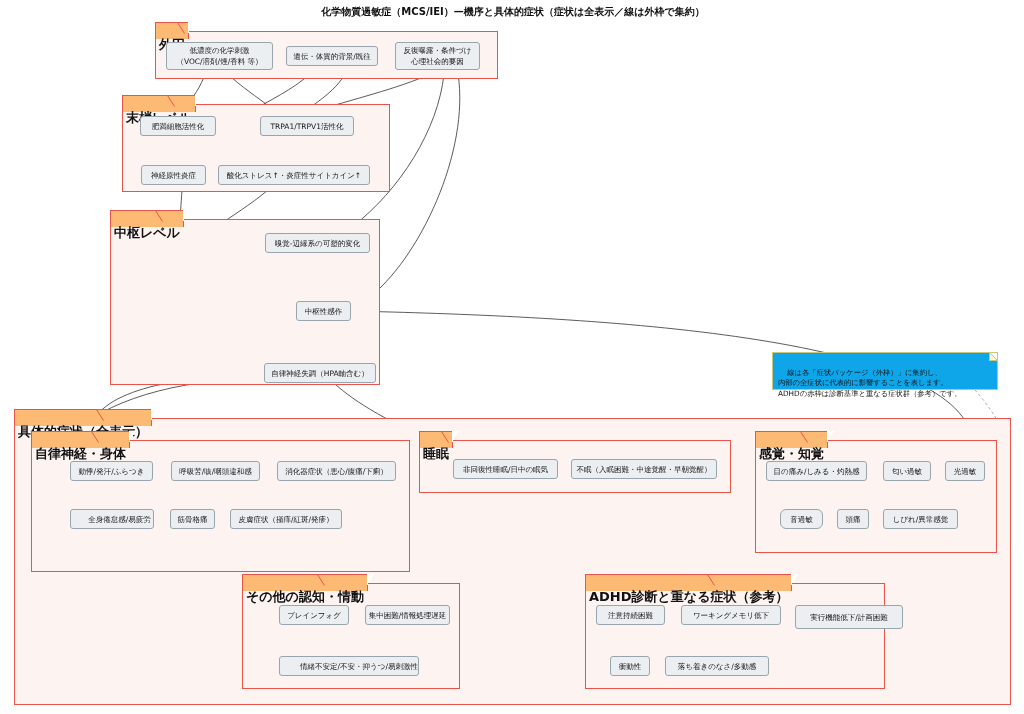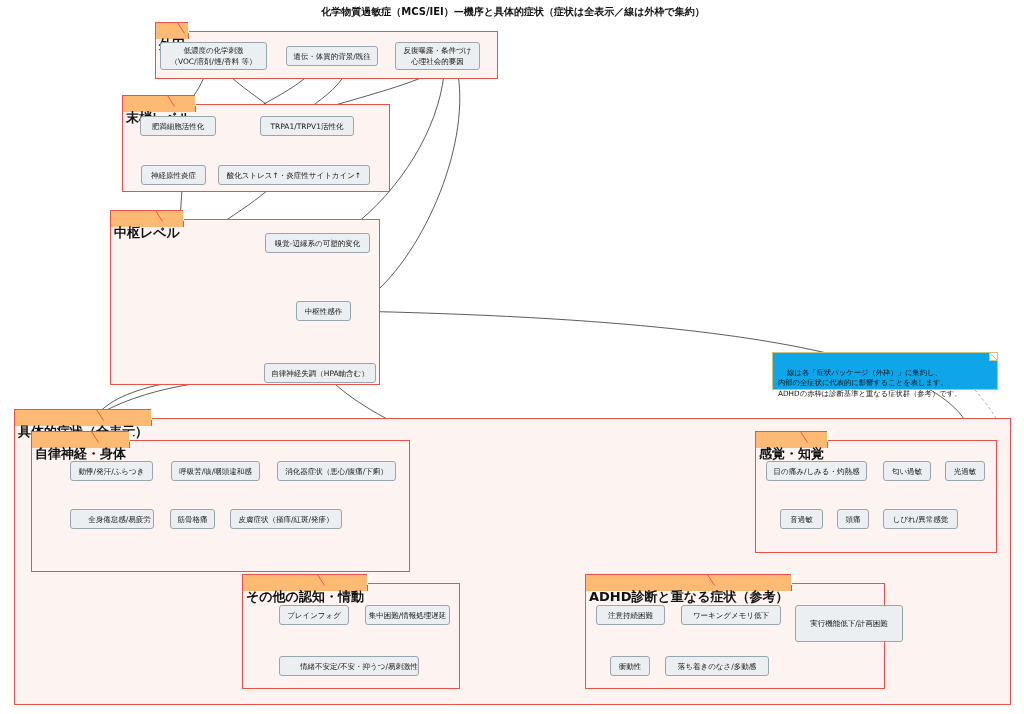--- a/index.html
+++ b/index.html
@@ -124,21 +124,21 @@
       <path d="M310,325 C300,350 320,390 418,434"></path>
 
       <path d="M270,378 C70,380 10,470 40,560 C70,630 160,618 230,616"></path>
     </g>
 
     <path d="M975,390 C982,398 990,408 997,420" fill="none" stroke="#999" stroke-width="0.8" stroke-dasharray="3,2.5"></path>
   </svg>
 
   <div class="cluster" style="left:155px;top:31px;width:343px;height:48px;">
     <div class="clabel">外因</div>
-    <div class="node" style="left:4px;top:10px;width:107px;height:28px;">低濃度の化学刺激
+    <div class="node" style="left:10px;top:10px;width:107px;height:28px;">低濃度の化学刺激
 （VOC/溶剤/煙/香料 等）</div>
     <div class="node" style="left:130px;top:14px;width:92px;height:20px;">遺伝・体質的背景/既往</div>
     <div class="node" style="left:239px;top:10px;width:85px;height:28px;">反復曝露・条件づけ
 心理社会的要因</div>
   <svg class="ctab" viewBox="0 0 8 12" style="left: 21px; top: -10px; height: 12px;">
         <path d="M0.5,0.5 L7.5,11.5" stroke="#e8544a" stroke-width="1" fill="none"></path>
       </svg>
     </div>
 
   <div class="cluster" style="left:122px;top:104px;width:268px;height:88px;">
@@ -178,27 +178,35 @@
       <div class="node" style="left:139px;top:20px;width:89px;height:20px;">呼吸苦/咳/咽頭違和感</div>
       <div class="node" style="left:245px;top:20px;width:119px;height:20px;">消化器症状（悪心/腹痛/下痢）</div>
       <div class="node" style="left:38px;top:68px;width:84px;height:20px;padding-left:20px;">全身倦怠感/易疲労</div>
       <div class="node" style="left:138px;top:68px;width:45px;height:20px;">筋骨格痛</div>
       <div class="node" style="left:198px;top:68px;width:112px;height:20px;">皮膚症状（掻痒/紅斑/発疹）</div>
     <svg class="ctab" viewBox="0 0 8 12" style="left: 59px; top: -10px; height: 12px;">
           <path d="M0.5,0.5 L7.5,11.5" stroke="#e8544a" stroke-width="1" fill="none"></path>
         </svg>
       </div>
 
+    <div class="cluster" style="left:404px;top:21px;width:312px;height:53px;">
+      <div class="clabel">睡眠</div>
+      <div class="node" style="left:33px;top:18px;width:105px;height:20px;">非回復性睡眠/日中の眠気</div>
+      <div class="node" style="left:151px;top:18px;width:146px;height:20px;">不眠（入眠困難・中途覚醒・早朝覚醒）</div>
+    <svg class="ctab" viewBox="0 0 8 12" style="left: 21px; top: -10px; height: 12px;">
+          <path d="M0.5,0.5 L7.5,11.5" stroke="#e8544a" stroke-width="1" fill="none"></path>
+        </svg>
+      </div>
 
     <div class="cluster" style="left:740px;top:21px;width:242px;height:113px;">
       <div class="clabel">感覚・知覚</div>
       <div class="node" style="left:10px;top:20px;width:101px;height:20px;">目の痛み/しみる・灼熱感</div>
       <div class="node" style="left:127px;top:20px;width:48px;height:20px;">匂い過敏</div>
       <div class="node" style="left:189px;top:20px;width:40px;height:20px;">光過敏</div>
-      <div class="node" style="left:24px;top:68px;width:43px;height:20px;">音過敏</div>
+      <div class="node" style="left:24px;top:68px;width:43px;height:20px;border-radius:6px;">音過敏</div>
       <div class="node" style="left:81px;top:68px;width:32px;height:20px;">頭痛</div>
       <div class="node" style="left:127px;top:68px;width:75px;height:20px;">しびれ/異常感覚</div>
     <svg class="ctab" viewBox="0 0 8 12" style="left: 44px; top: -10px; height: 12px;">
           <path d="M0.5,0.5 L7.5,11.5" stroke="#e8544a" stroke-width="1" fill="none"></path>
         </svg>
       </div>
 
     <div class="cluster" style="left:227px;top:164px;width:218px;height:106px;">
       <div class="clabel">その他の認知・情動</div>
       <div class="node" style="left:36px;top:21px;width:70px;height:20px;">ブレインフォグ</div>
@@ -206,21 +214,21 @@
       <div class="node" style="left:36px;top:72px;width:140px;height:20px;padding-left:25px;">情緒不安定/不安・抑うつ/易刺激性</div>
     <svg class="ctab" viewBox="0 0 8 12" style="left: 74px; top: -10px; height: 12px;">
           <path d="M0.5,0.5 L7.5,11.5" stroke="#e8544a" stroke-width="1" fill="none"></path>
         </svg>
       </div>
 
     <div class="cluster" style="left:570px;top:164px;width:300px;height:106px;">
       <div class="clabel">ADHD診断と重なる症状（参考）</div>
       <div class="node" style="left:10px;top:21px;width:69px;height:20px;">注意持続困難</div>
       <div class="node" style="left:95px;top:21px;width:100px;height:20px;">ワーキングメモリ低下</div>
-      <div class="node" style="left:209px;top:21px;width:108px;height:37px;text-align:center;">実行機能低下/計画困難</div>
+      <div class="node" style="left:209px;top:21px;width:108px;height:24px;text-align:center;">実行機能低下/計画困難</div>
       <div class="node" style="left:24px;top:72px;width:40px;height:20px;">衝動性</div>
       <div class="node" style="left:79px;top:72px;width:104px;height:20px;">落ち着きのなさ/多動感</div>
     <svg class="ctab" viewBox="0 0 8 12" style="left: 121px; top: -10px; height: 12px;">
           <path d="M0.5,0.5 L7.5,11.5" stroke="#e8544a" stroke-width="1" fill="none"></path>
         </svg>
       </div>
 
   <svg class="ctab" viewBox="0 0 8 12" style="left: 81px; top: -10px; height: 12px;">
         <path d="M0.5,0.5 L7.5,11.5" stroke="#e8544a" stroke-width="1" fill="none"></path>
       </svg>

